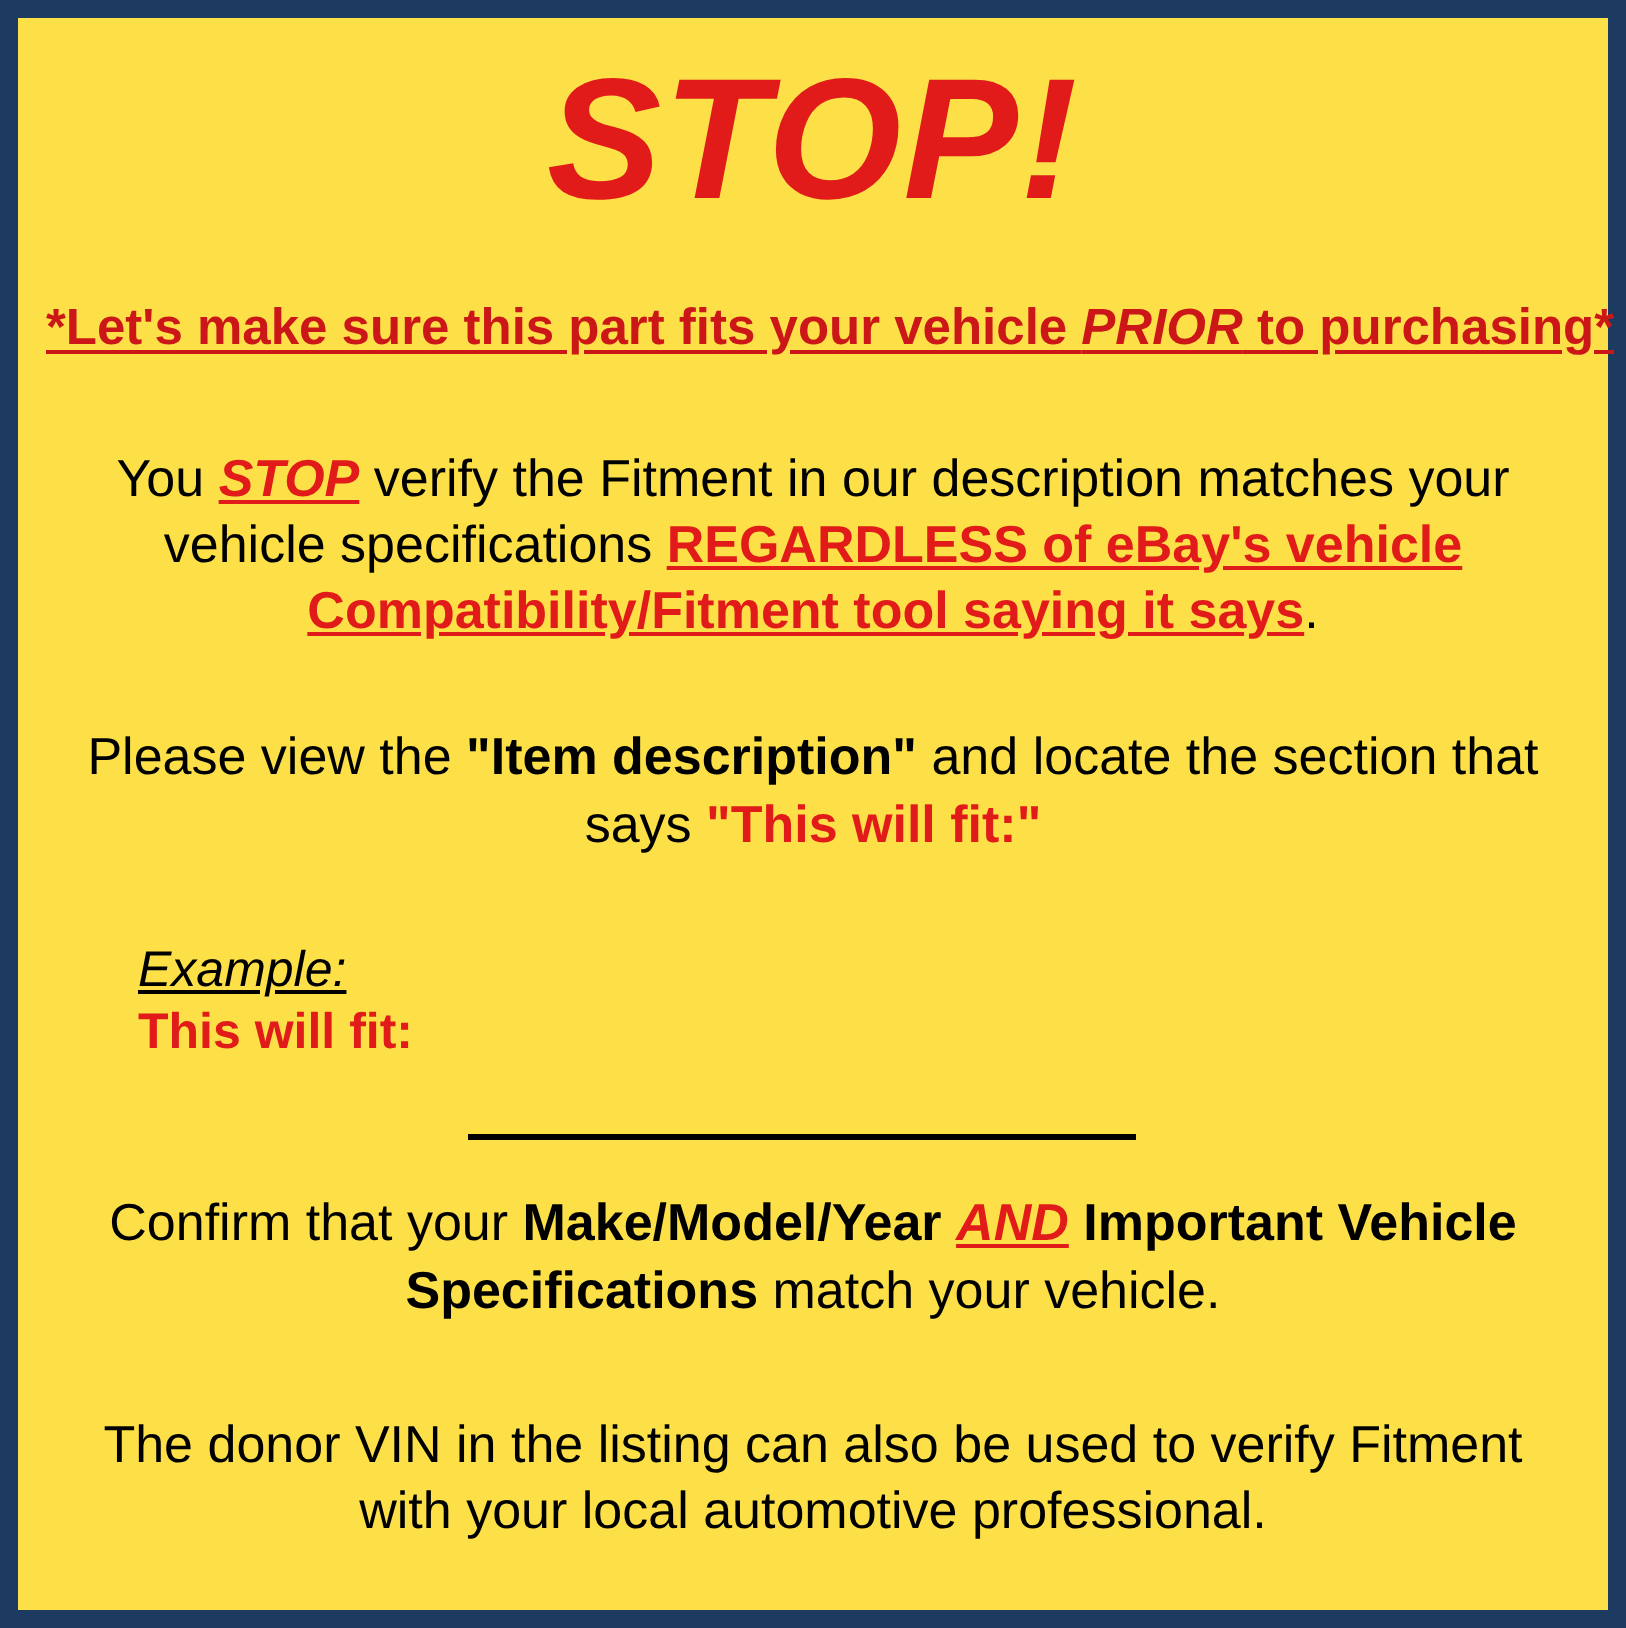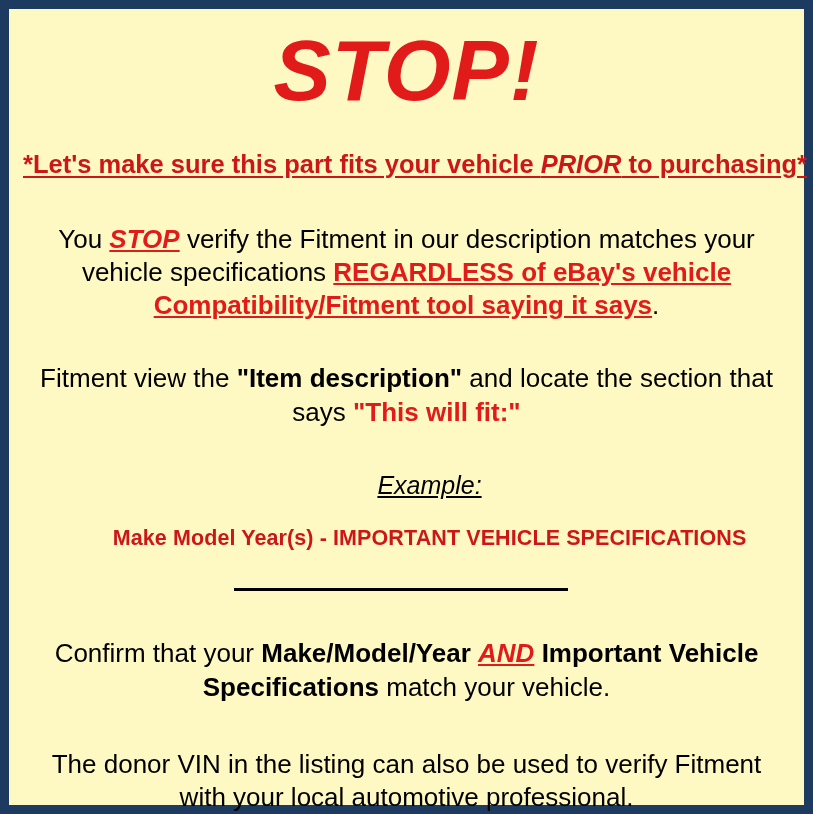--- a/index.html
+++ b/index.html
@@ -12,21 +12,21 @@
     height: 814px;
     overflow: hidden;
     font-family: "Liberation Sans", sans-serif;
   }
 
   #notice-card {
     box-sizing: border-box;
     width: 813px;
     height: 814px;
     border: 9px solid #1d3b60;
-    background: #fef9c3;
+    background: #fde047;
     padding: 0;
     position: relative;
   }
 
   .inner {
     box-sizing: border-box;
     width: 100%;
     height: 100%;
     padding: 4px 14px 0 14px;
     text-align: center;
@@ -63,21 +63,21 @@
   .para {
     font-size: 26px;
     color: #000000;
     line-height: 1.28;
     margin: 0;
     padding: 0 6px;
   }
 
   .p-must     { margin-top: 42px; }
   .p-itemdesc { margin-top: 40px; }
-  .p-confirm  { margin-top: 46px; }
+  .p-confirm  { margin-top: 24px; }
   .p-vin      { margin-top: 44px; }
 
   .red-bui {            
     color: #e01b19;
     font-weight: bold;
     font-style: italic;
     text-decoration: underline;
     text-underline-offset: 2px;
   }
   .red-bu {             
@@ -87,21 +87,21 @@
     text-underline-offset: 2px;
   }
   .red-b {              
     color: #e01b19;
     font-weight: bold;
   }
   .blk-b { font-weight: bold; color:#000; }
 
   
   .example-block {
-    text-align: center;
+    text-align: left;
     padding-left: 46px;
     margin-top: 42px;
   }
   .example-label {
     font-size: 25px;
     font-style: italic;
     color: #000000;
     text-decoration: underline;
     text-underline-offset: 2px;
     line-height: 1.18;
@@ -146,26 +146,26 @@
 
     <div class="subtitle">
       <span>*Let's make sure this part fits your vehicle </span><span class="ital">PRIOR</span><span> to purchasing*</span>
     </div>
 
     <p class="para p-must">
       <span>You </span><span class="red-bui">STOP</span><span> verify the Fitment in our description matches your vehicle specifications </span><span class="red-bu">REGARDLESS of eBay's vehicle Compatibility/Fitment tool saying it says</span><span>.</span>
     </p>
 
     <p class="para p-itemdesc">
-      <span>Fitment view the </span><span class="blk-b">"Item description"</span><span> and locate the section that says </span><span class="red-b">"This will fit:"</span>
+      <span>Please view the </span><span class="blk-b">"Item description"</span><span> and locate the section that says </span><span class="red-b">"This will fit:"</span>
     </p>
 
     <div class="example-block">
       <div class="example-label">Example:</div>
-      <div class="example-spec">Make Model Year(s) - IMPORTANT VEHICLE SPECIFICATIONS</div>
+      <div class="example-fit">This will fit:</div>
     </div>
 
     <div class="divider-wrap">
       <span class="divider"></span>
     </div>
 
     <p class="para p-confirm">
       <span>Confirm that your </span><span class="blk-b">Make/Model/Year</span><span> </span><span class="red-bui">AND</span><span> </span><span class="blk-b">Important Vehicle Specifications</span><span> match your vehicle.</span>
     </p>
 

